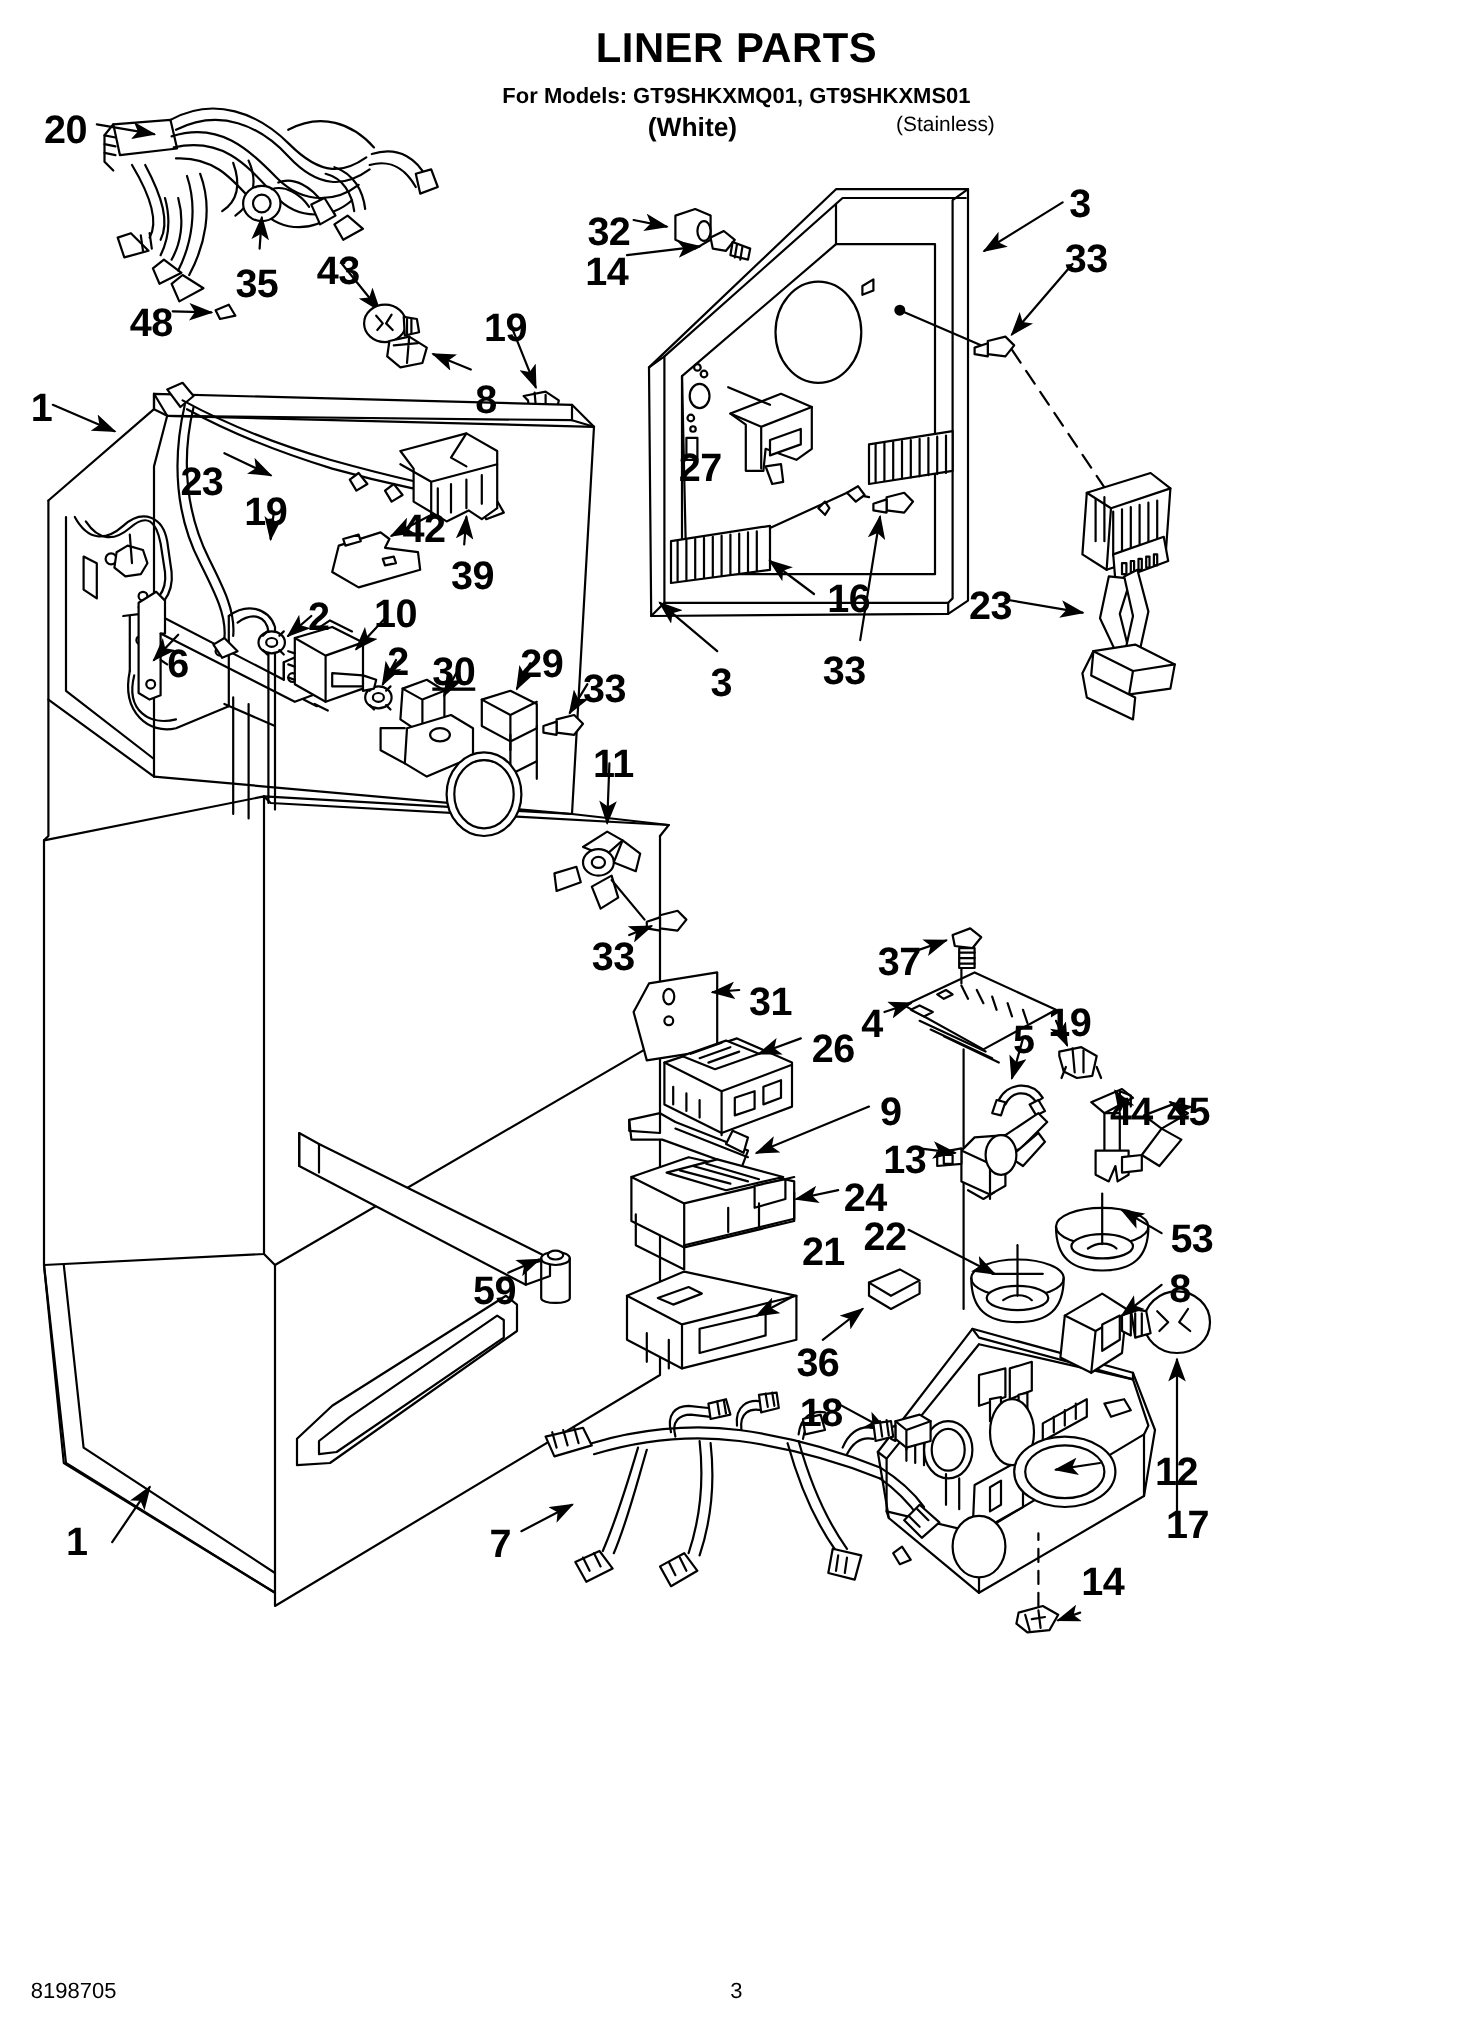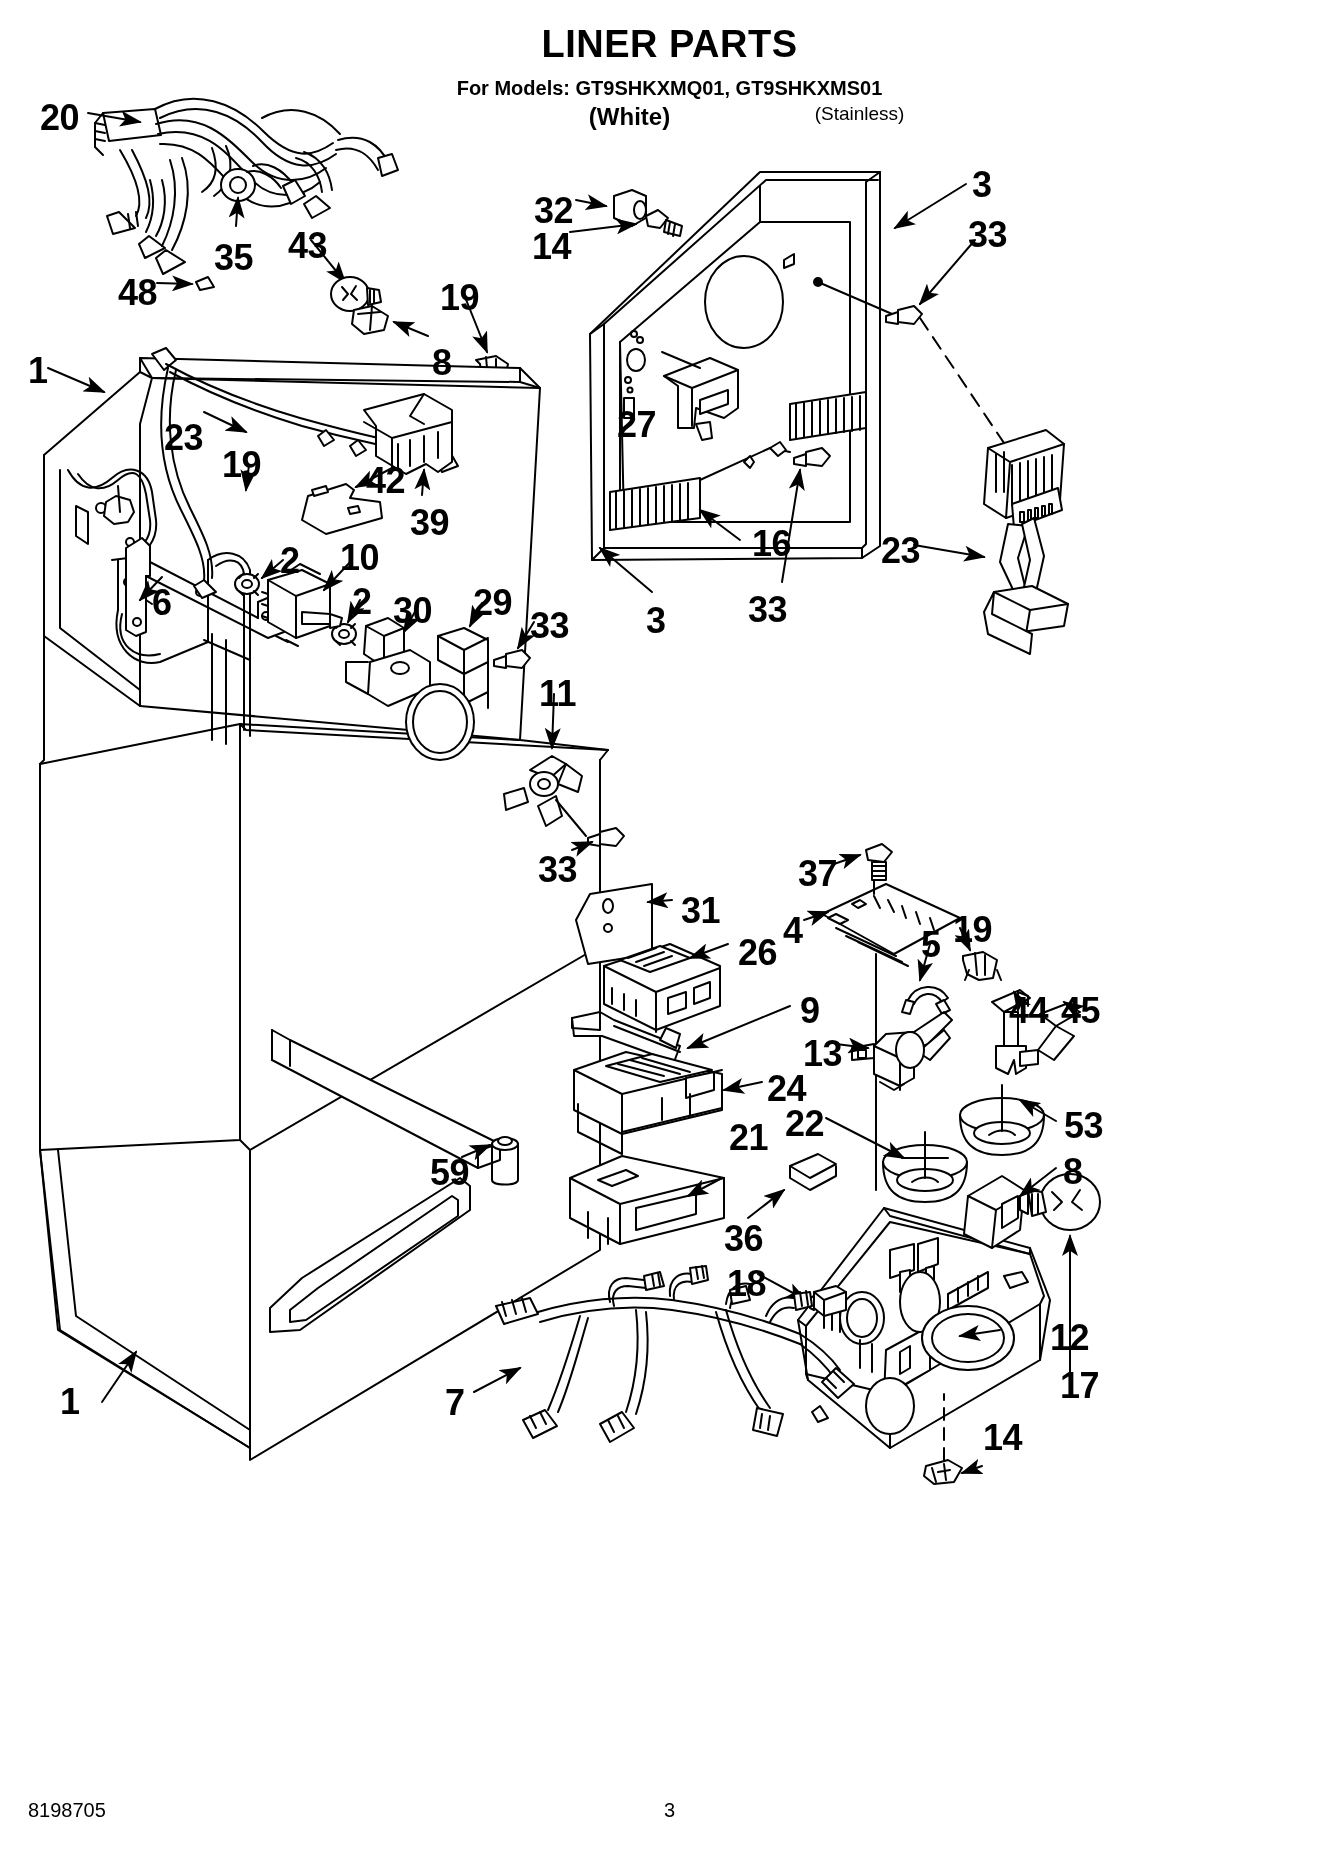--- a/index.html
+++ b/index.html
@@ -596,21 +596,21 @@
     <div class="cal" style="left: 432px; top: 345px;">8</div>
     <div class="cal" style="left: 28px; top: 353px;">1</div>
     <div class="cal" style="left: 164px; top: 420px;">23</div>
     <div class="cal" style="left: 222px; top: 447px;">19</div>
     <div class="cal" style="left: 366px; top: 463px;">42</div>
     <div class="cal" style="left: 410px; top: 505px;">39</div>
     <div class="cal" style="left: 152px; top: 585px;">6</div>
     <div class="cal" style="left: 280px; top: 543px;">2</div>
     <div class="cal" style="left: 340px; top: 540px;">10</div>
     <div class="cal" style="left: 352px; top: 584px;">2</div>
-    <div class="cal" style="left: 393px; top: 593px;">30</div>
+    <div class="cal" style="left: 393px; top: 593px; text-decoration: underline;">30</div>
     <div class="cal" style="left: 473px; top: 585px;">29</div>
     <div class="cal" style="left: 530px; top: 608px;">33</div>
     <div class="cal" style="left: 539px; top: 676px;">11</div>
     <div class="cal" style="left: 538px; top: 852px;">33</div>
     <div class="cal" style="left: 534px; top: 193px;">32</div>
     <div class="cal" style="left: 532px; top: 229px;">14</div>
     <div class="cal" style="left: 972px; top: 167px;">3</div>
     <div class="cal" style="left: 968px; top: 217px;">33</div>
     <div class="cal" style="left: 617px; top: 407px;">27</div>
     <div class="cal" style="left: 748px; top: 592px;">33</div>

